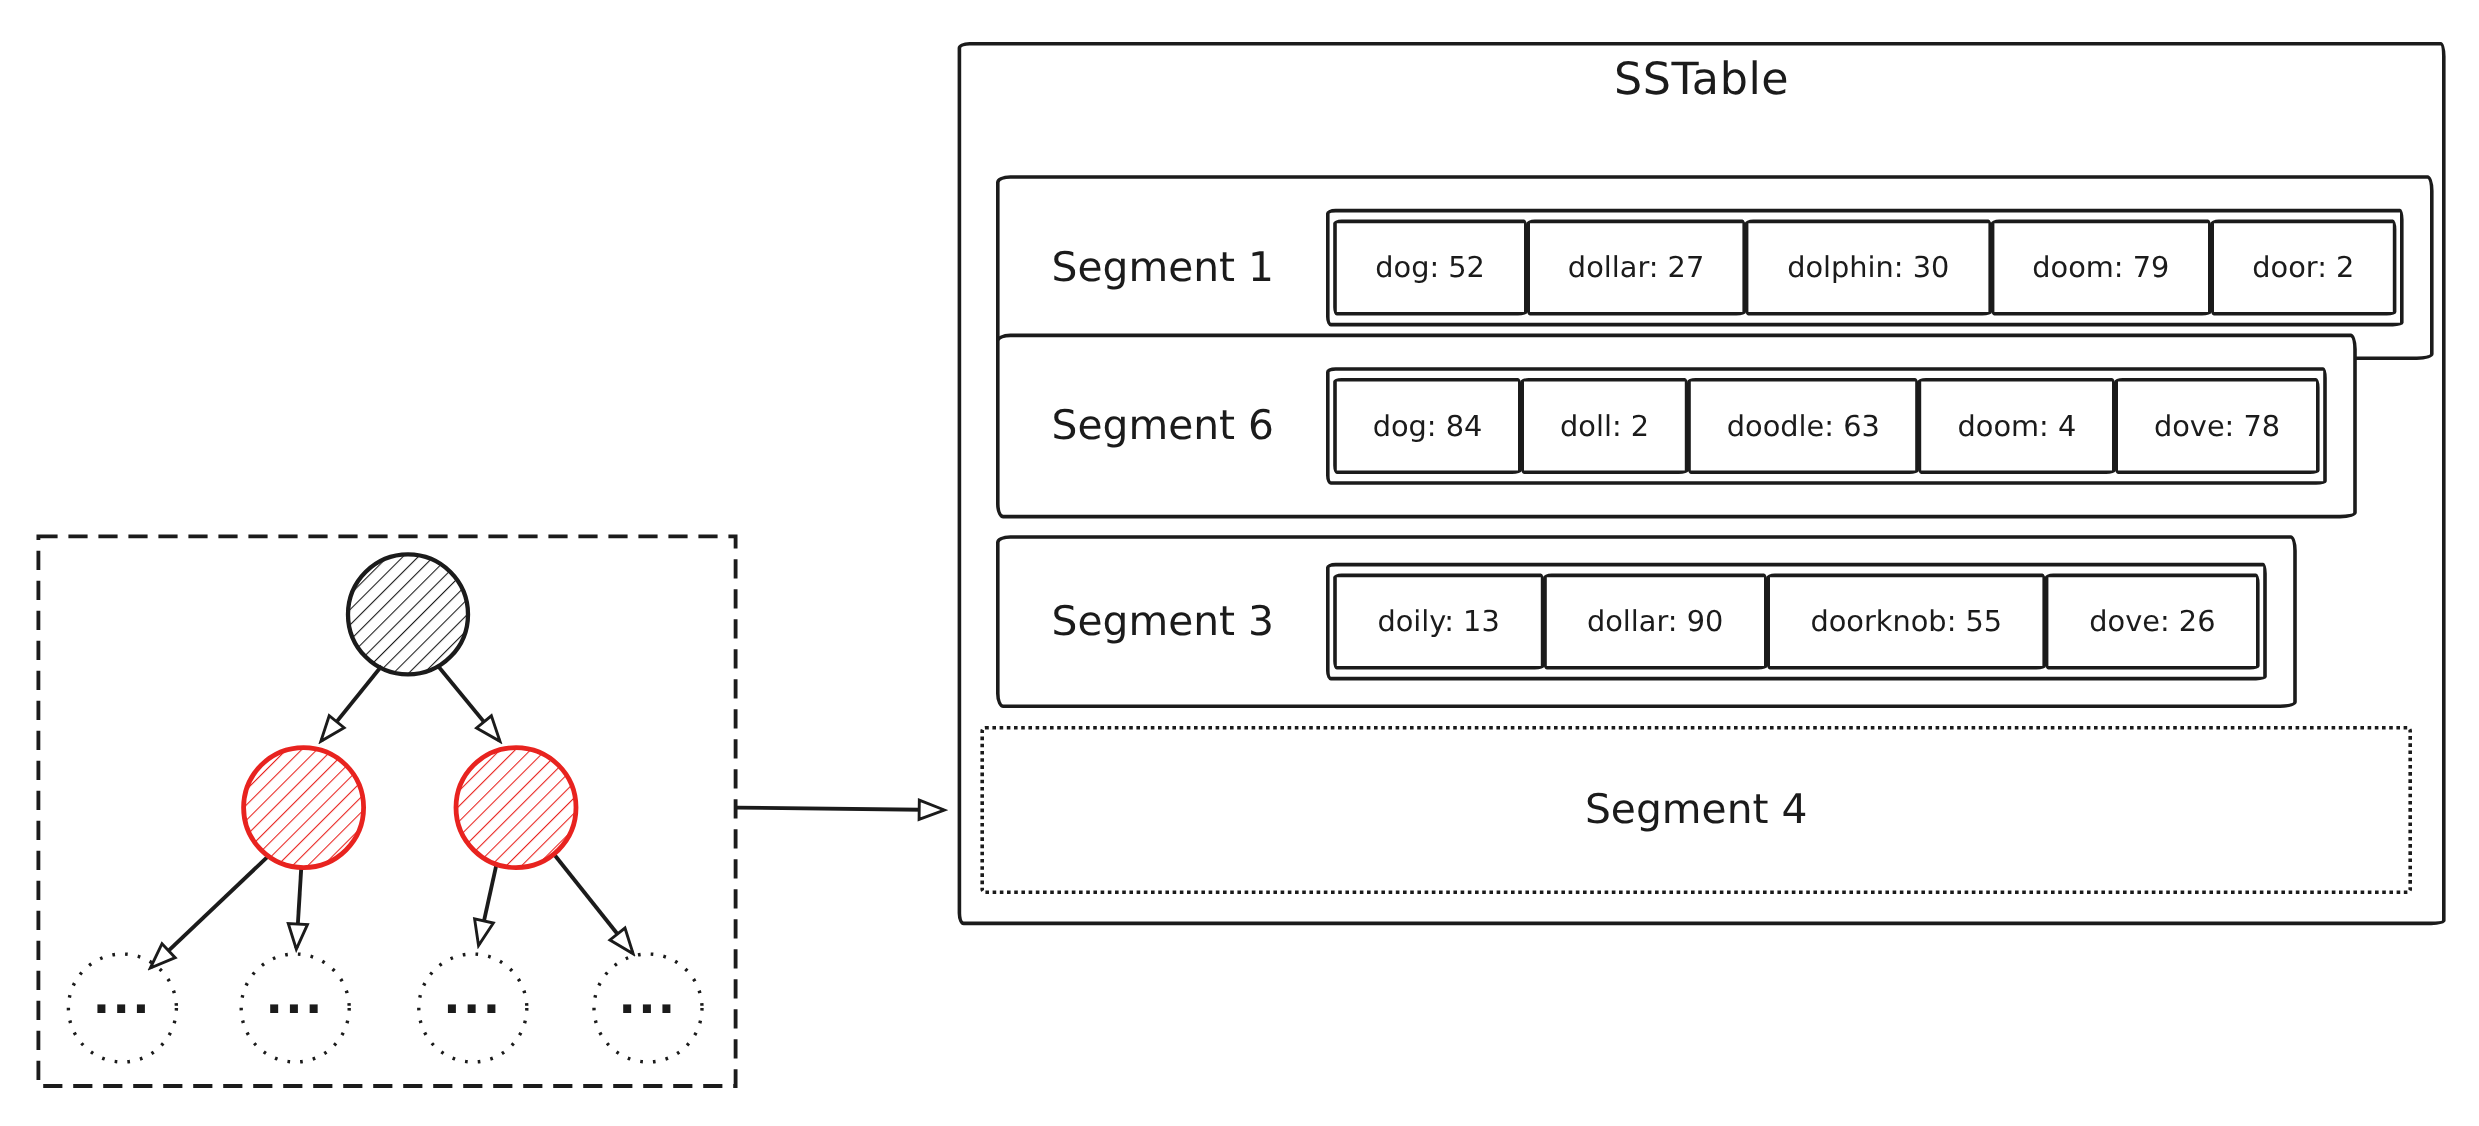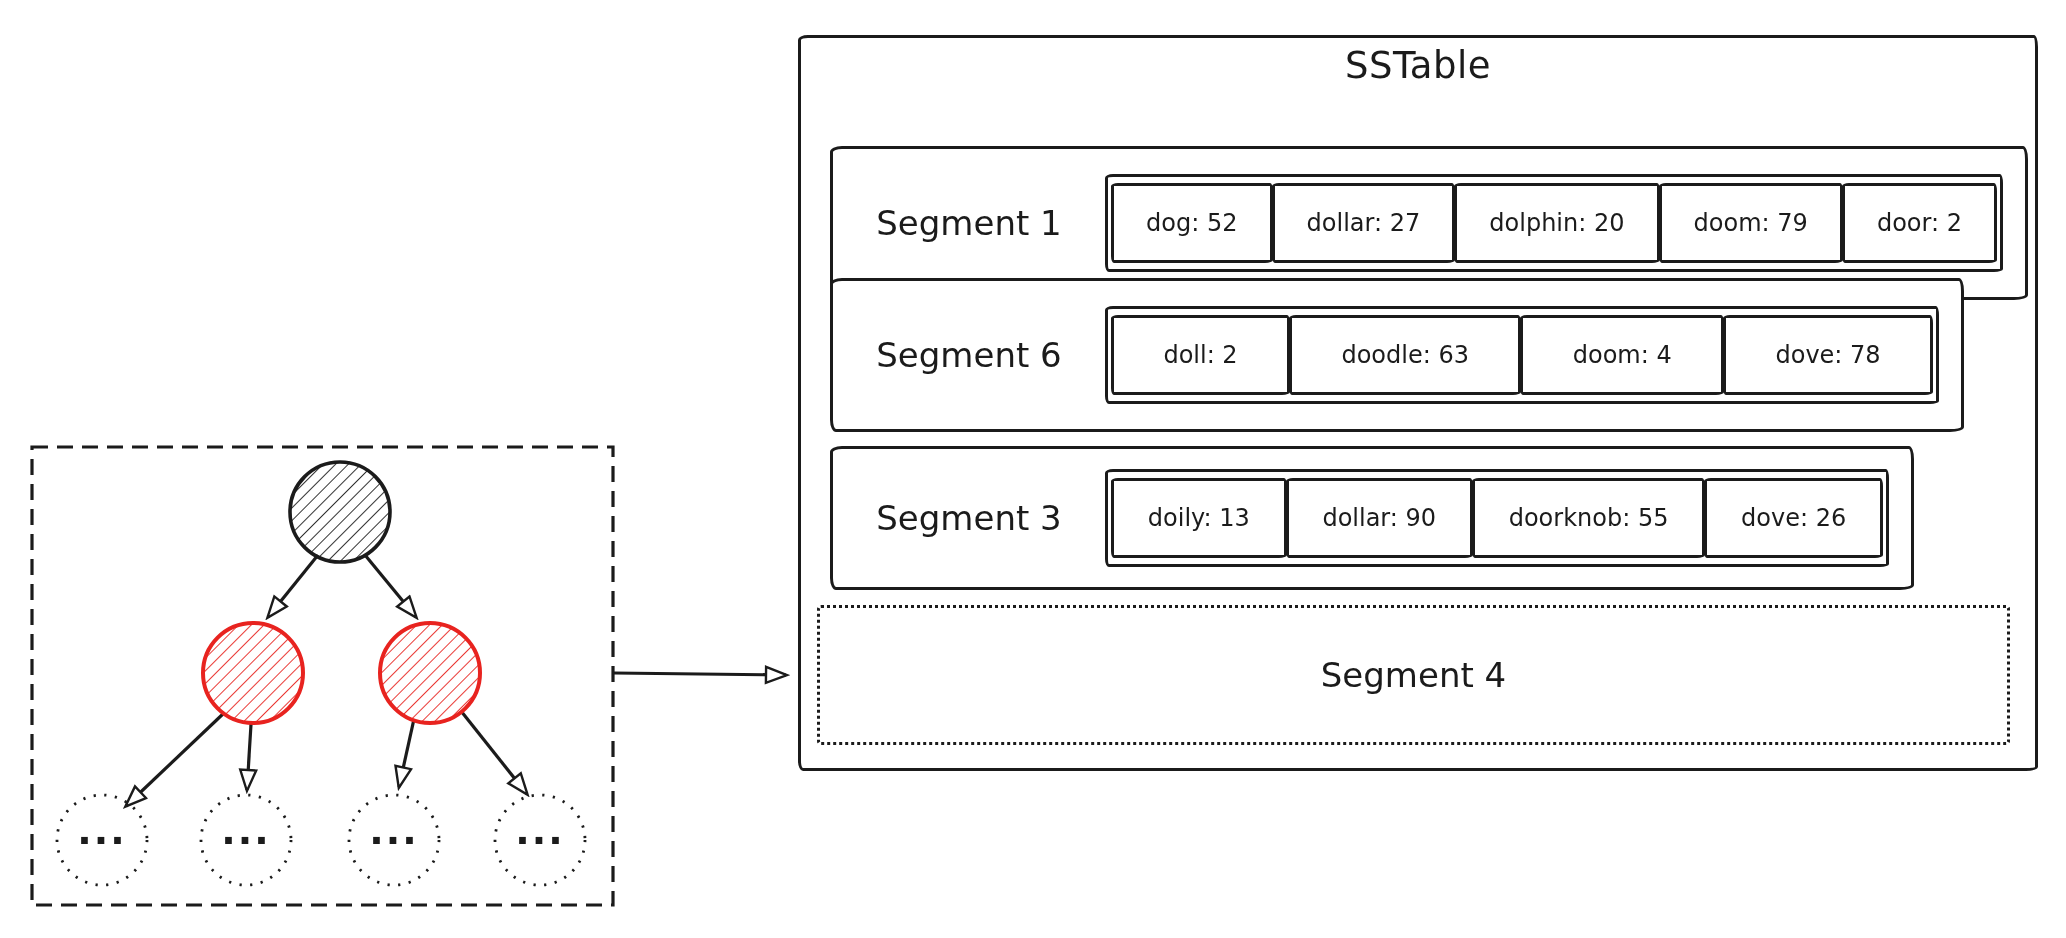--- a/index.html
+++ b/index.html
@@ -105,29 +105,30 @@
 
   <div class="sstable">
     <div class="sstable-title">SSTable</div>
   </div>
 
   <div class="segrow" id="row1">
     <div class="seglabel">Segment 1</div>
     <div class="cellwrap">
         <div class="cell">dog: 52</div>
         <div class="cell">dollar: 27</div>
-        <div class="cell">dolphin: 20</div>
+        <div class="cell">dolphin: 30</div>
         <div class="cell">doom: 79</div>
         <div class="cell">door: 2</div>
       </div>
   </div>
 
   <div class="segrow" id="row2">
     <div class="seglabel">Segment 6</div>
     <div class="cellwrap">
+        <div class="cell">dog: 84</div>
         <div class="cell">doll: 2</div>
         <div class="cell">doodle: 63</div>
         <div class="cell">doom: 4</div>
         <div class="cell">dove: 78</div>
       </div>
   </div>
 
   <div class="segrow" id="row3">
     <div class="seglabel">Segment 3</div>
     <div class="cellwrap">

